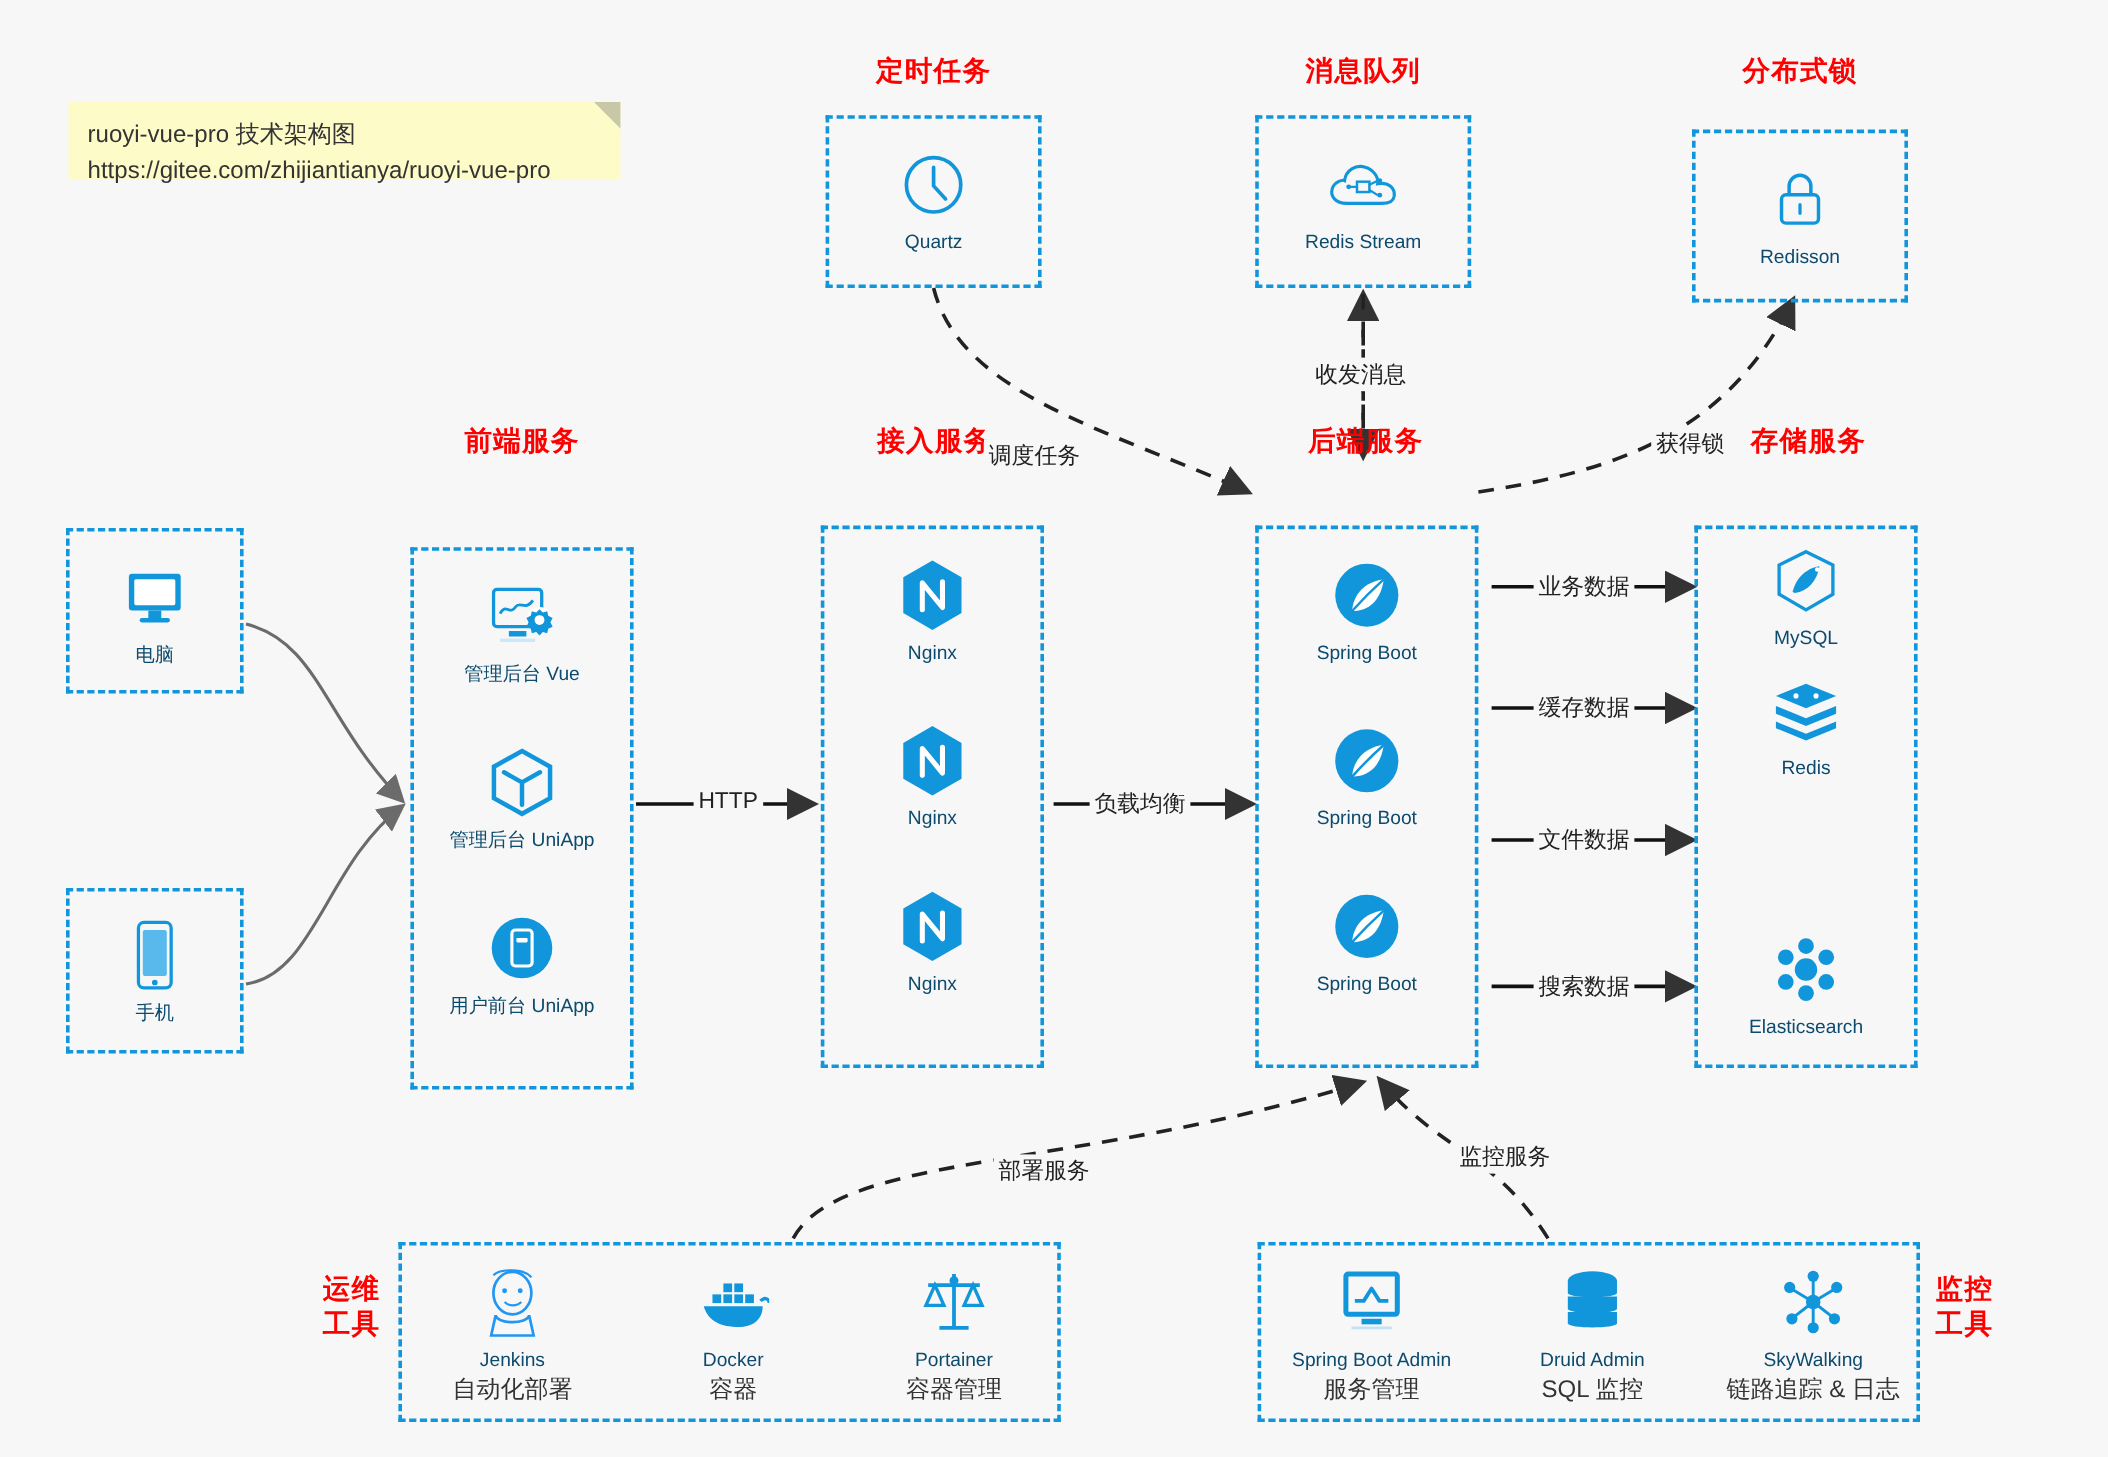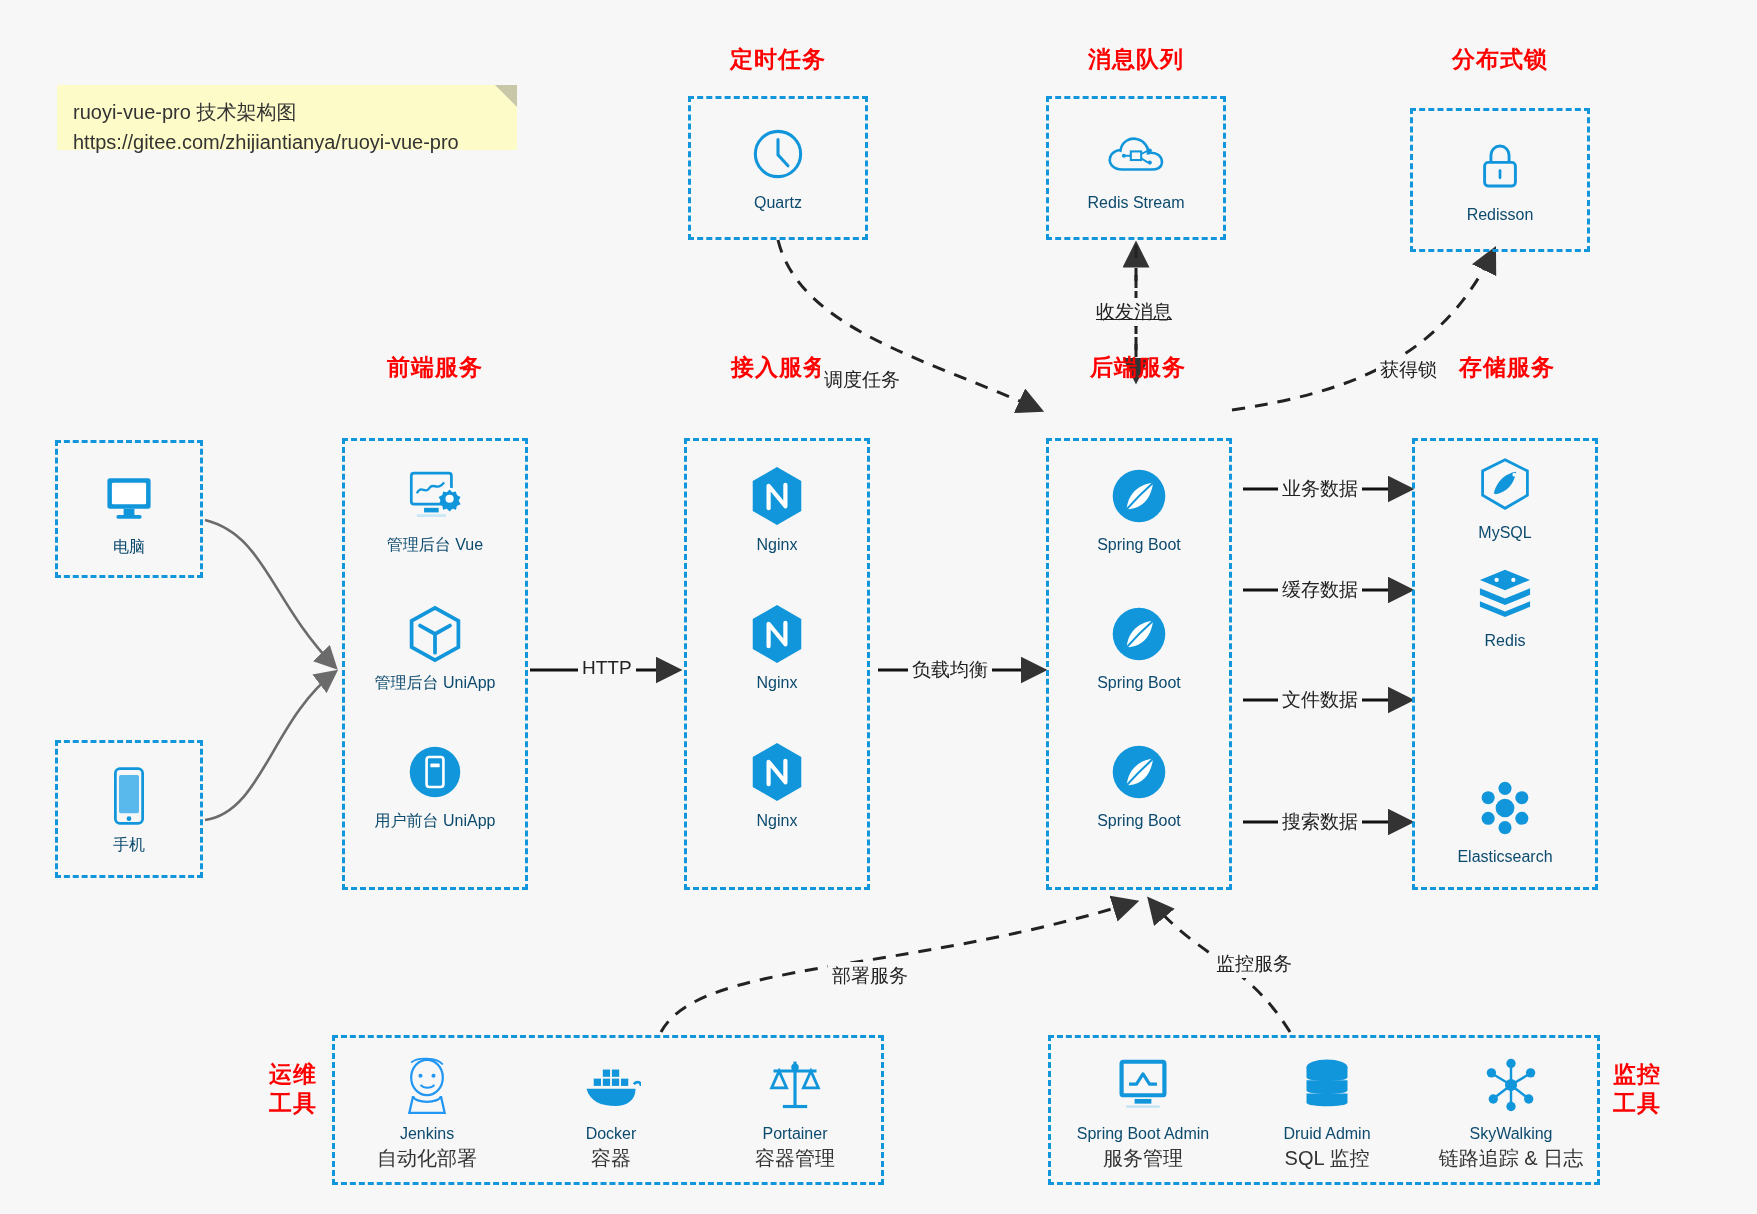--- a/index.html
+++ b/index.html
@@ -166,21 +166,21 @@
           <rect x="7" y="4" width="30" height="60" rx="5" fill="none" stroke="#1296db" stroke-width="3"></rect>
           <rect x="11" y="11" width="22" height="42" rx="2" fill="#59b9ec"></rect>
           <circle cx="22" cy="59" r="2.6" fill="#1296db"></circle>
         </svg>
       </div>
       <div class="lbl">手机</div>
     </div>
   </div>
 
   <div class="gtitle" style="left:340px; top:352px; width:190px;">前端服务</div>
-  <div class="dbox" style="left:342px; top:438px; width:186px; height:452px;">
+  <div class="dbox" style="left:342px; top:456px; width:186px; height:452px;">
     <div class="node" style="top:22px;">
       <div class="ico">
         <svg width="62" height="58" viewBox="0 0 68 62">
           <rect x="8" y="6" width="44" height="34" rx="3" fill="none" stroke="#1296db" stroke-width="3"></rect>
           <path d="M14 28 C19 18 23 30 28 22 C32 16 37 26 44 16" fill="none" stroke="#1296db" stroke-width="2.6"></path>
           <rect x="22" y="44" width="16" height="5" fill="#1296db"></rect>
           <rect x="14" y="51" width="32" height="3" fill="#c9e8f8"></rect>
           <circle cx="50" cy="34" r="12" fill="#ffffff"></circle>
           <path d="M50 24 l3 3 4-1 1 4 4 2 -2 4 2 4 -4 2 -1 4 -4 -1 -3 3 -3 -3 -4 1 -1 -4 -4 -2 2 -4 -2 -4 4 -2 1 -4 4 1z" fill="#1296db"></path>
           <circle cx="50" cy="34" r="4.5" fill="#ffffff"></circle>
@@ -412,21 +412,21 @@
         </svg>
       </div>
       <div class="lbl">SkyWalking</div>
       <div class="sub">链路追踪 &amp; 日志</div>
     </div>
   </div>
 
   <div class="elabel" style="left:578px; top:656px;">HTTP</div>
   <div class="elabel" style="left:908px; top:656px;">负载均衡</div>
   <div class="elabel" style="left:820px; top:366px;">调度任务</div>
-  <div class="elabel" style="left:1092px; top:298px;text-decoration:underline;">收发消息</div>
+  <div class="elabel" style="left:1092px; top:298px;">收发消息</div>
   <div class="elabel" style="left:1376px; top:356px;">获得锁</div>
   <div class="elabel" style="left:1278px; top:475px;">业务数据</div>
   <div class="elabel" style="left:1278px; top:576px;">缓存数据</div>
   <div class="elabel" style="left:1278px; top:686px;">文件数据</div>
   <div class="elabel" style="left:1278px; top:808px;">搜索数据</div>
   <div class="elabel" style="left:828px; top:962px;">部署服务</div>
   <div class="elabel" style="left:1212px; top:950px;">监控服务</div>
 
 </div>
 

